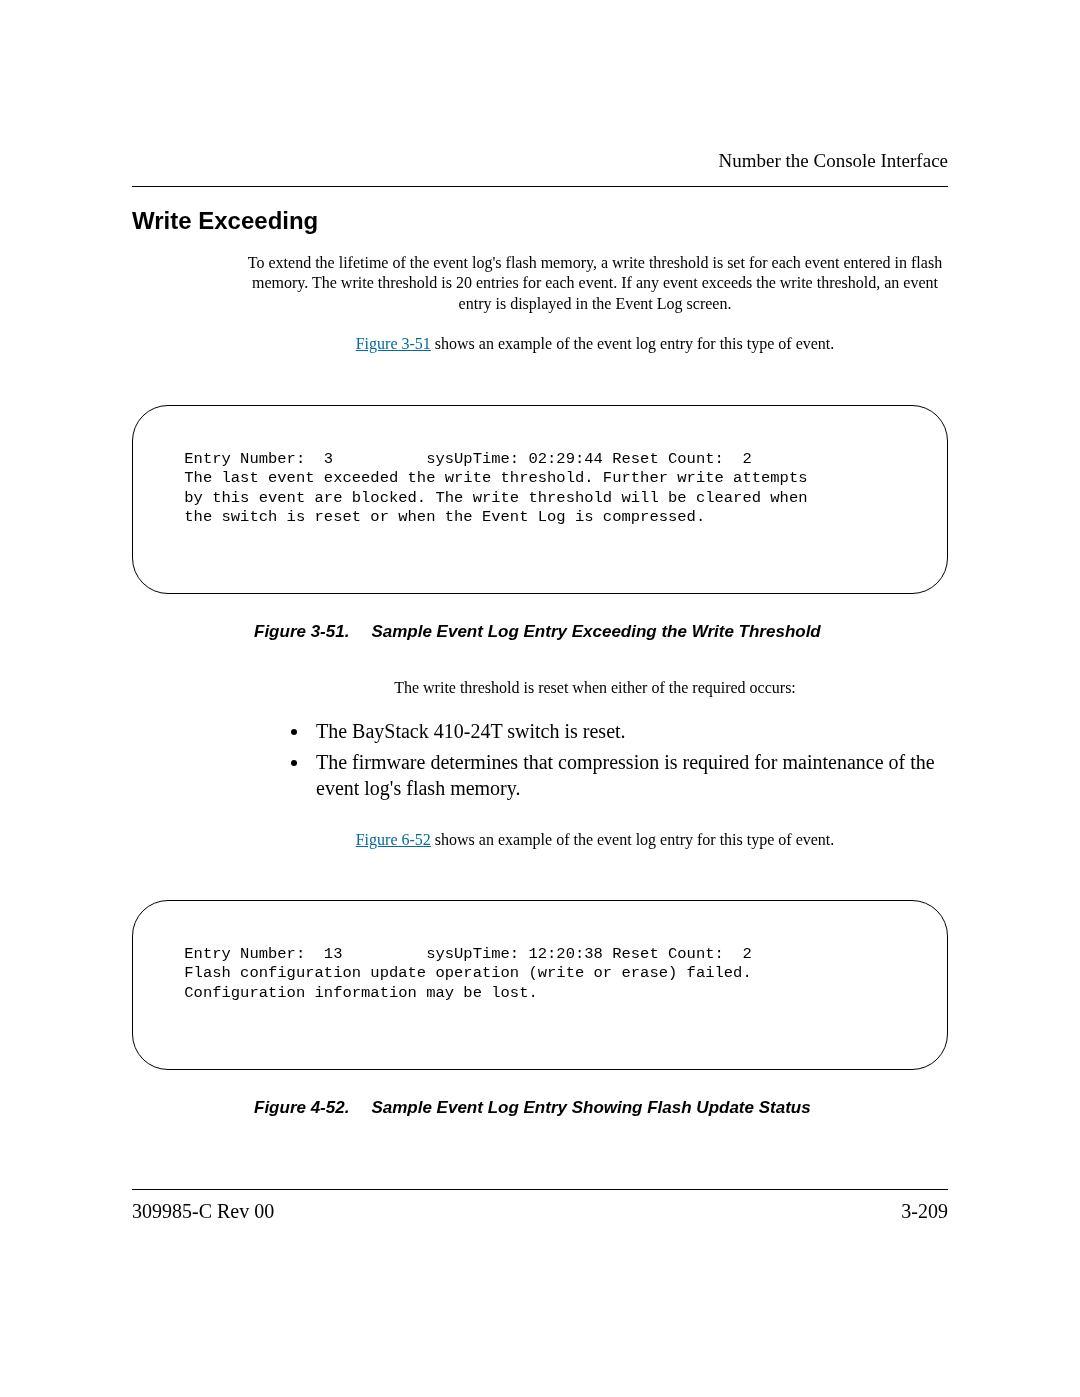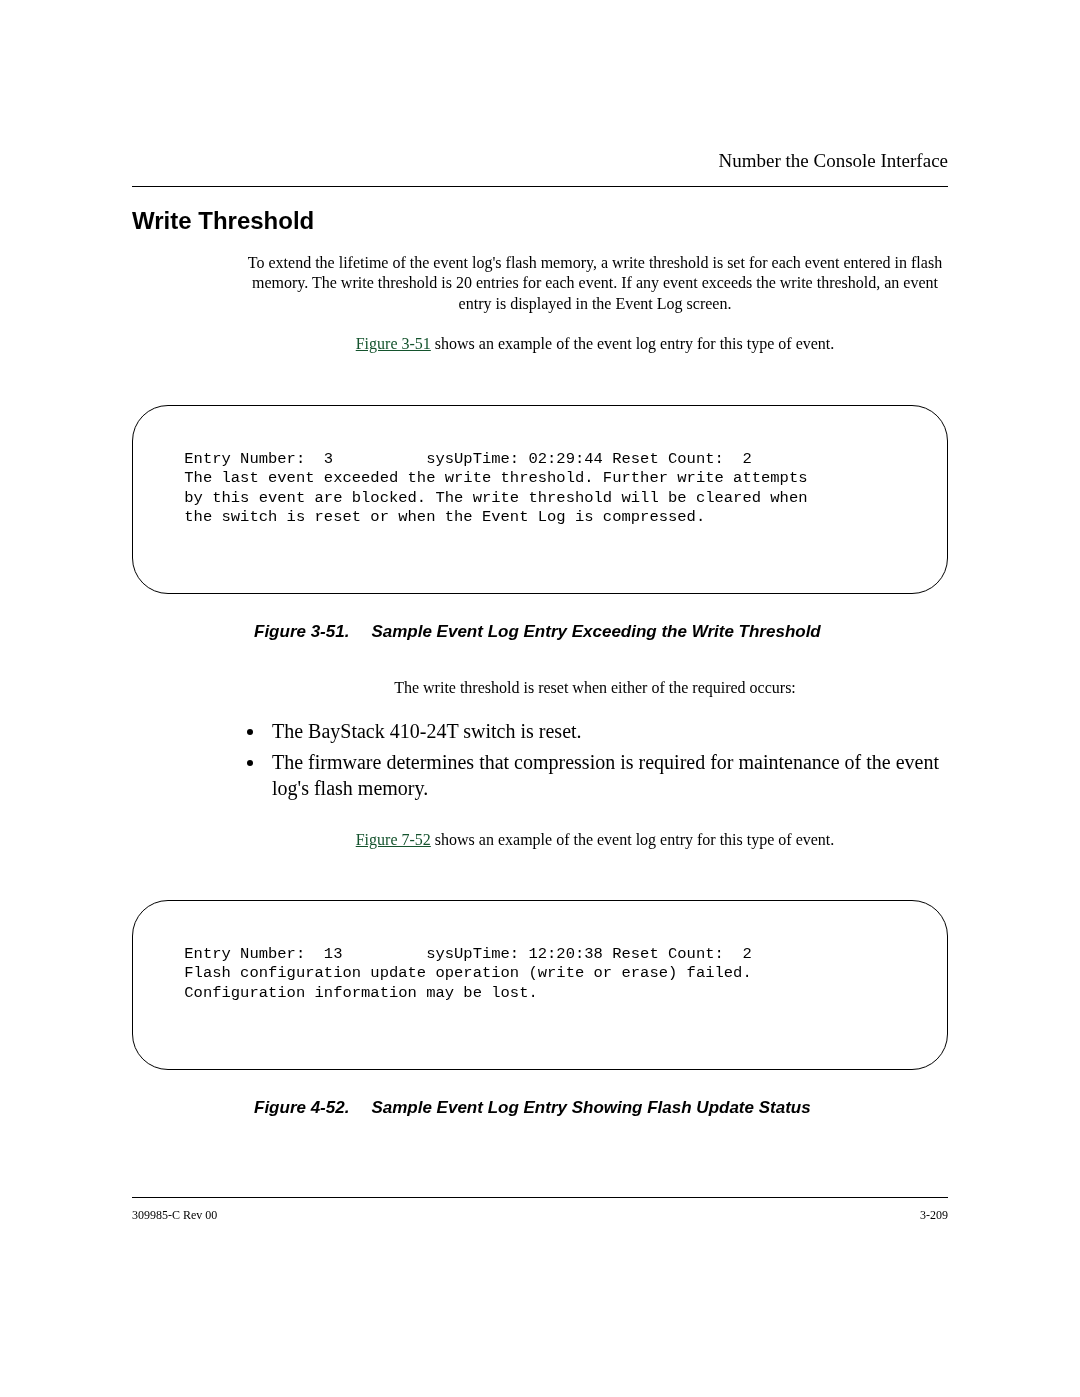--- a/index.html
+++ b/index.html
@@ -37,21 +37,21 @@
   .body-indent {
     margin-left: 110px;
   }
   p.body {
     font-size: 16px;
     line-height: 1.28;
     margin: 0 0 20px 0;
     text-align: center;
   }
   a.figref {
-    color: #14532d;
+    color: #0369a1;
     text-decoration: underline;
   }
   .log-box-wrap {
     margin: 50px 0 28px 0;
   }
   .log-box {
     border: 1.5px solid #000;
     border-radius: 36px;
     padding: 28px 26px 50px 26px;
     box-sizing: border-box;
@@ -72,47 +72,47 @@
     padding-left: 12px;
     font-style: italic;
   }
   .caption .cap-gap { display:inline-block; width:22px; }
   ul.bullets {
     font-size: 20px;
     line-height: 1.28;
     margin: 0 0 28px 0;
     padding-left: 24px;
   }
-  ul.bullets li { margin-bottom: 6px; padding-left: 6px; }
+  ul.bullets li { margin-bottom: 6px; padding-left: 6px; margin-left: 44px; }
   .footer-wrap {
     position: absolute;
     left: 132px;
     right: 132px;
     bottom: 174px;
   }
   .footer-rule {
     border: none;
     border-top: 1.5px solid #000;
     margin: 0 0 10px 0;
   }
   .footer {
-    font-size: 12px;
+    font-size: 20px;
     display: flex;
     justify-content: space-between;
   }
 </style>
 </head>
 <body>
 
 <div class="page">
 
   <div class="running-header">Number the Console Interface</div>
   <hr class="rule">
 
-  <h2 class="section">Write Threshold</h2>
+  <h2 class="section">Write Exceeding</h2>
 
   <div class="body-indent">
     <p class="body">To extend the lifetime of the event log's flash memory, a write threshold is set for each event entered in flash memory. The write threshold is 20 entries for each event. If any event exceeds the write threshold, an event entry is displayed in the Event Log screen.</p>
     <p class="body">
       <a class="figref">Figure 3-51</a><span> shows an example of the event log entry for this type of event.</span>
     </p>
   </div>
 
   <div class="log-box-wrap">
     <div class="log-box">
@@ -131,21 +131,21 @@
     <p class="body">The write threshold is reset when either of the required occurs:</p>
     <ul class="bullets">
       <li>The BayStack 410-24T switch is reset.</li>
       <li>The firmware determines that compression is required for maintenance of the event log's flash memory.</li>
     </ul>
   </div>
 
 
   <div class="body-indent">
     <p class="body">
-      <a class="figref">Figure 7-52</a><span> shows an example of the event log entry for this type of event.</span>
+      <a class="figref">Figure 6-52</a><span> shows an example of the event log entry for this type of event.</span>
     </p>
   </div>
 
   <div class="log-box-wrap">
     <div class="log-box">
       <pre> Entry Number:  13         sysUpTime: 12:20:38 Reset Count:  2
  Flash configuration update operation (write or erase) failed.
  Configuration information may be lost.</pre>
     </div>
   </div>

